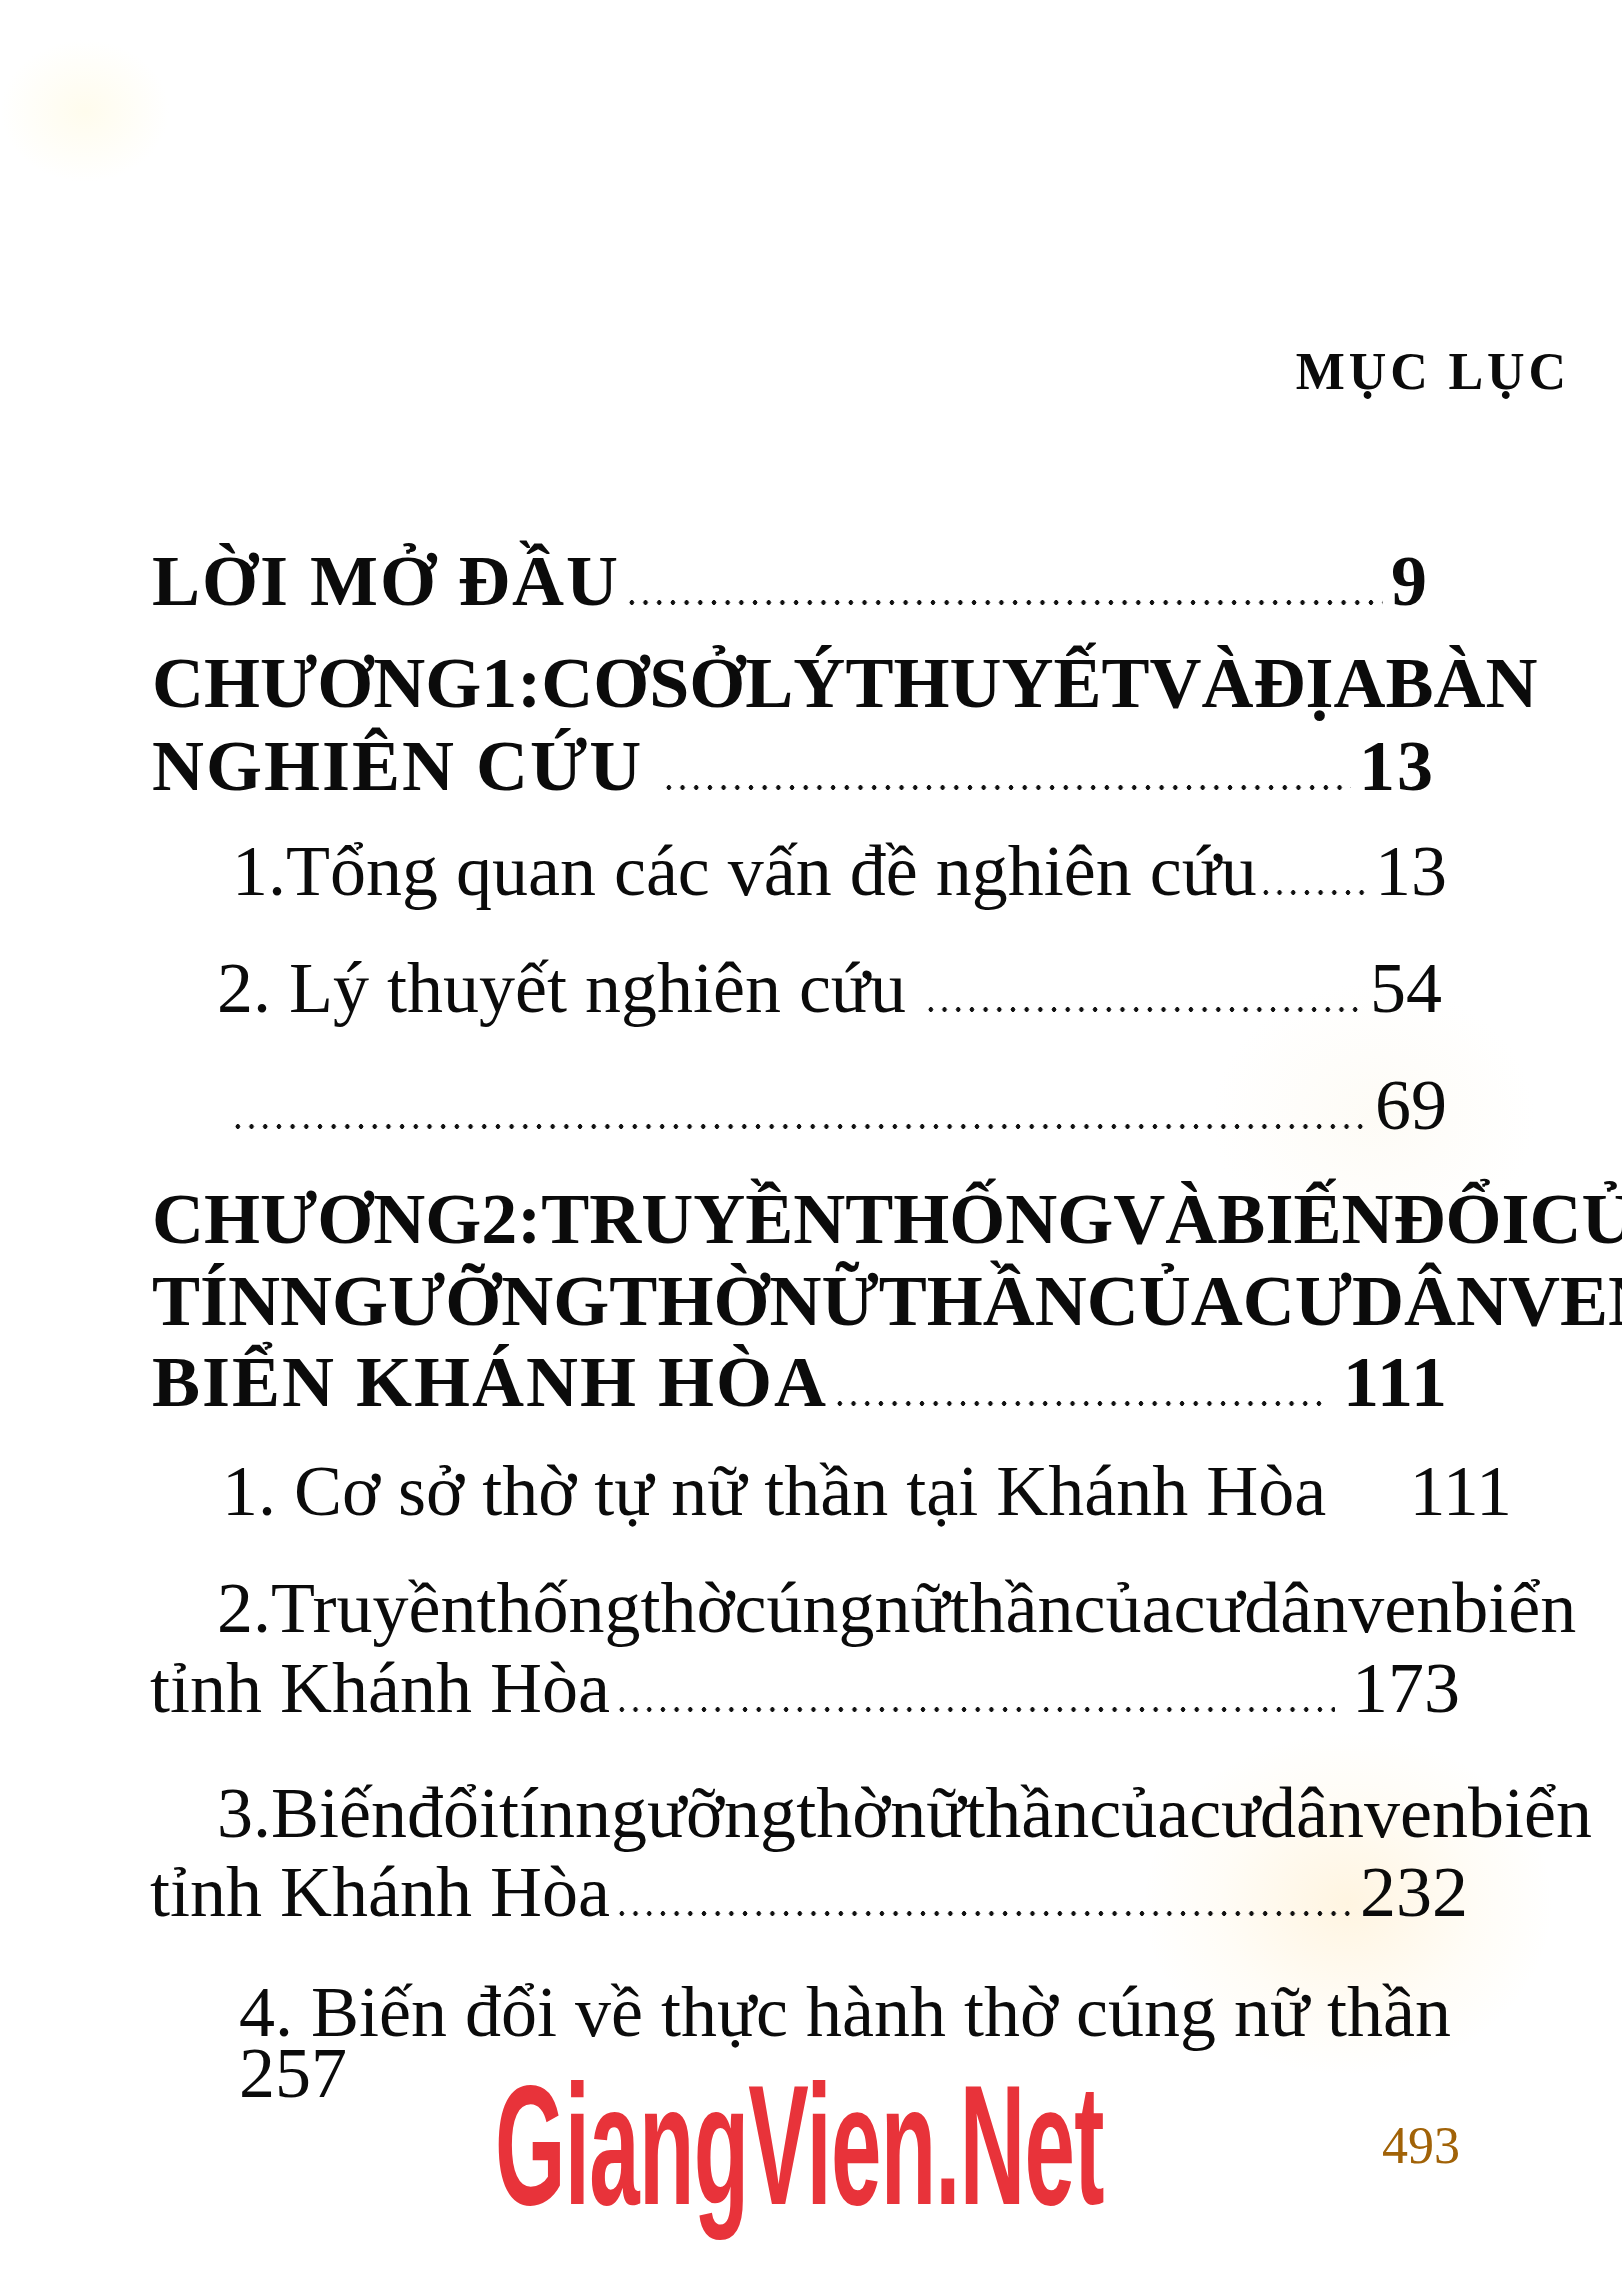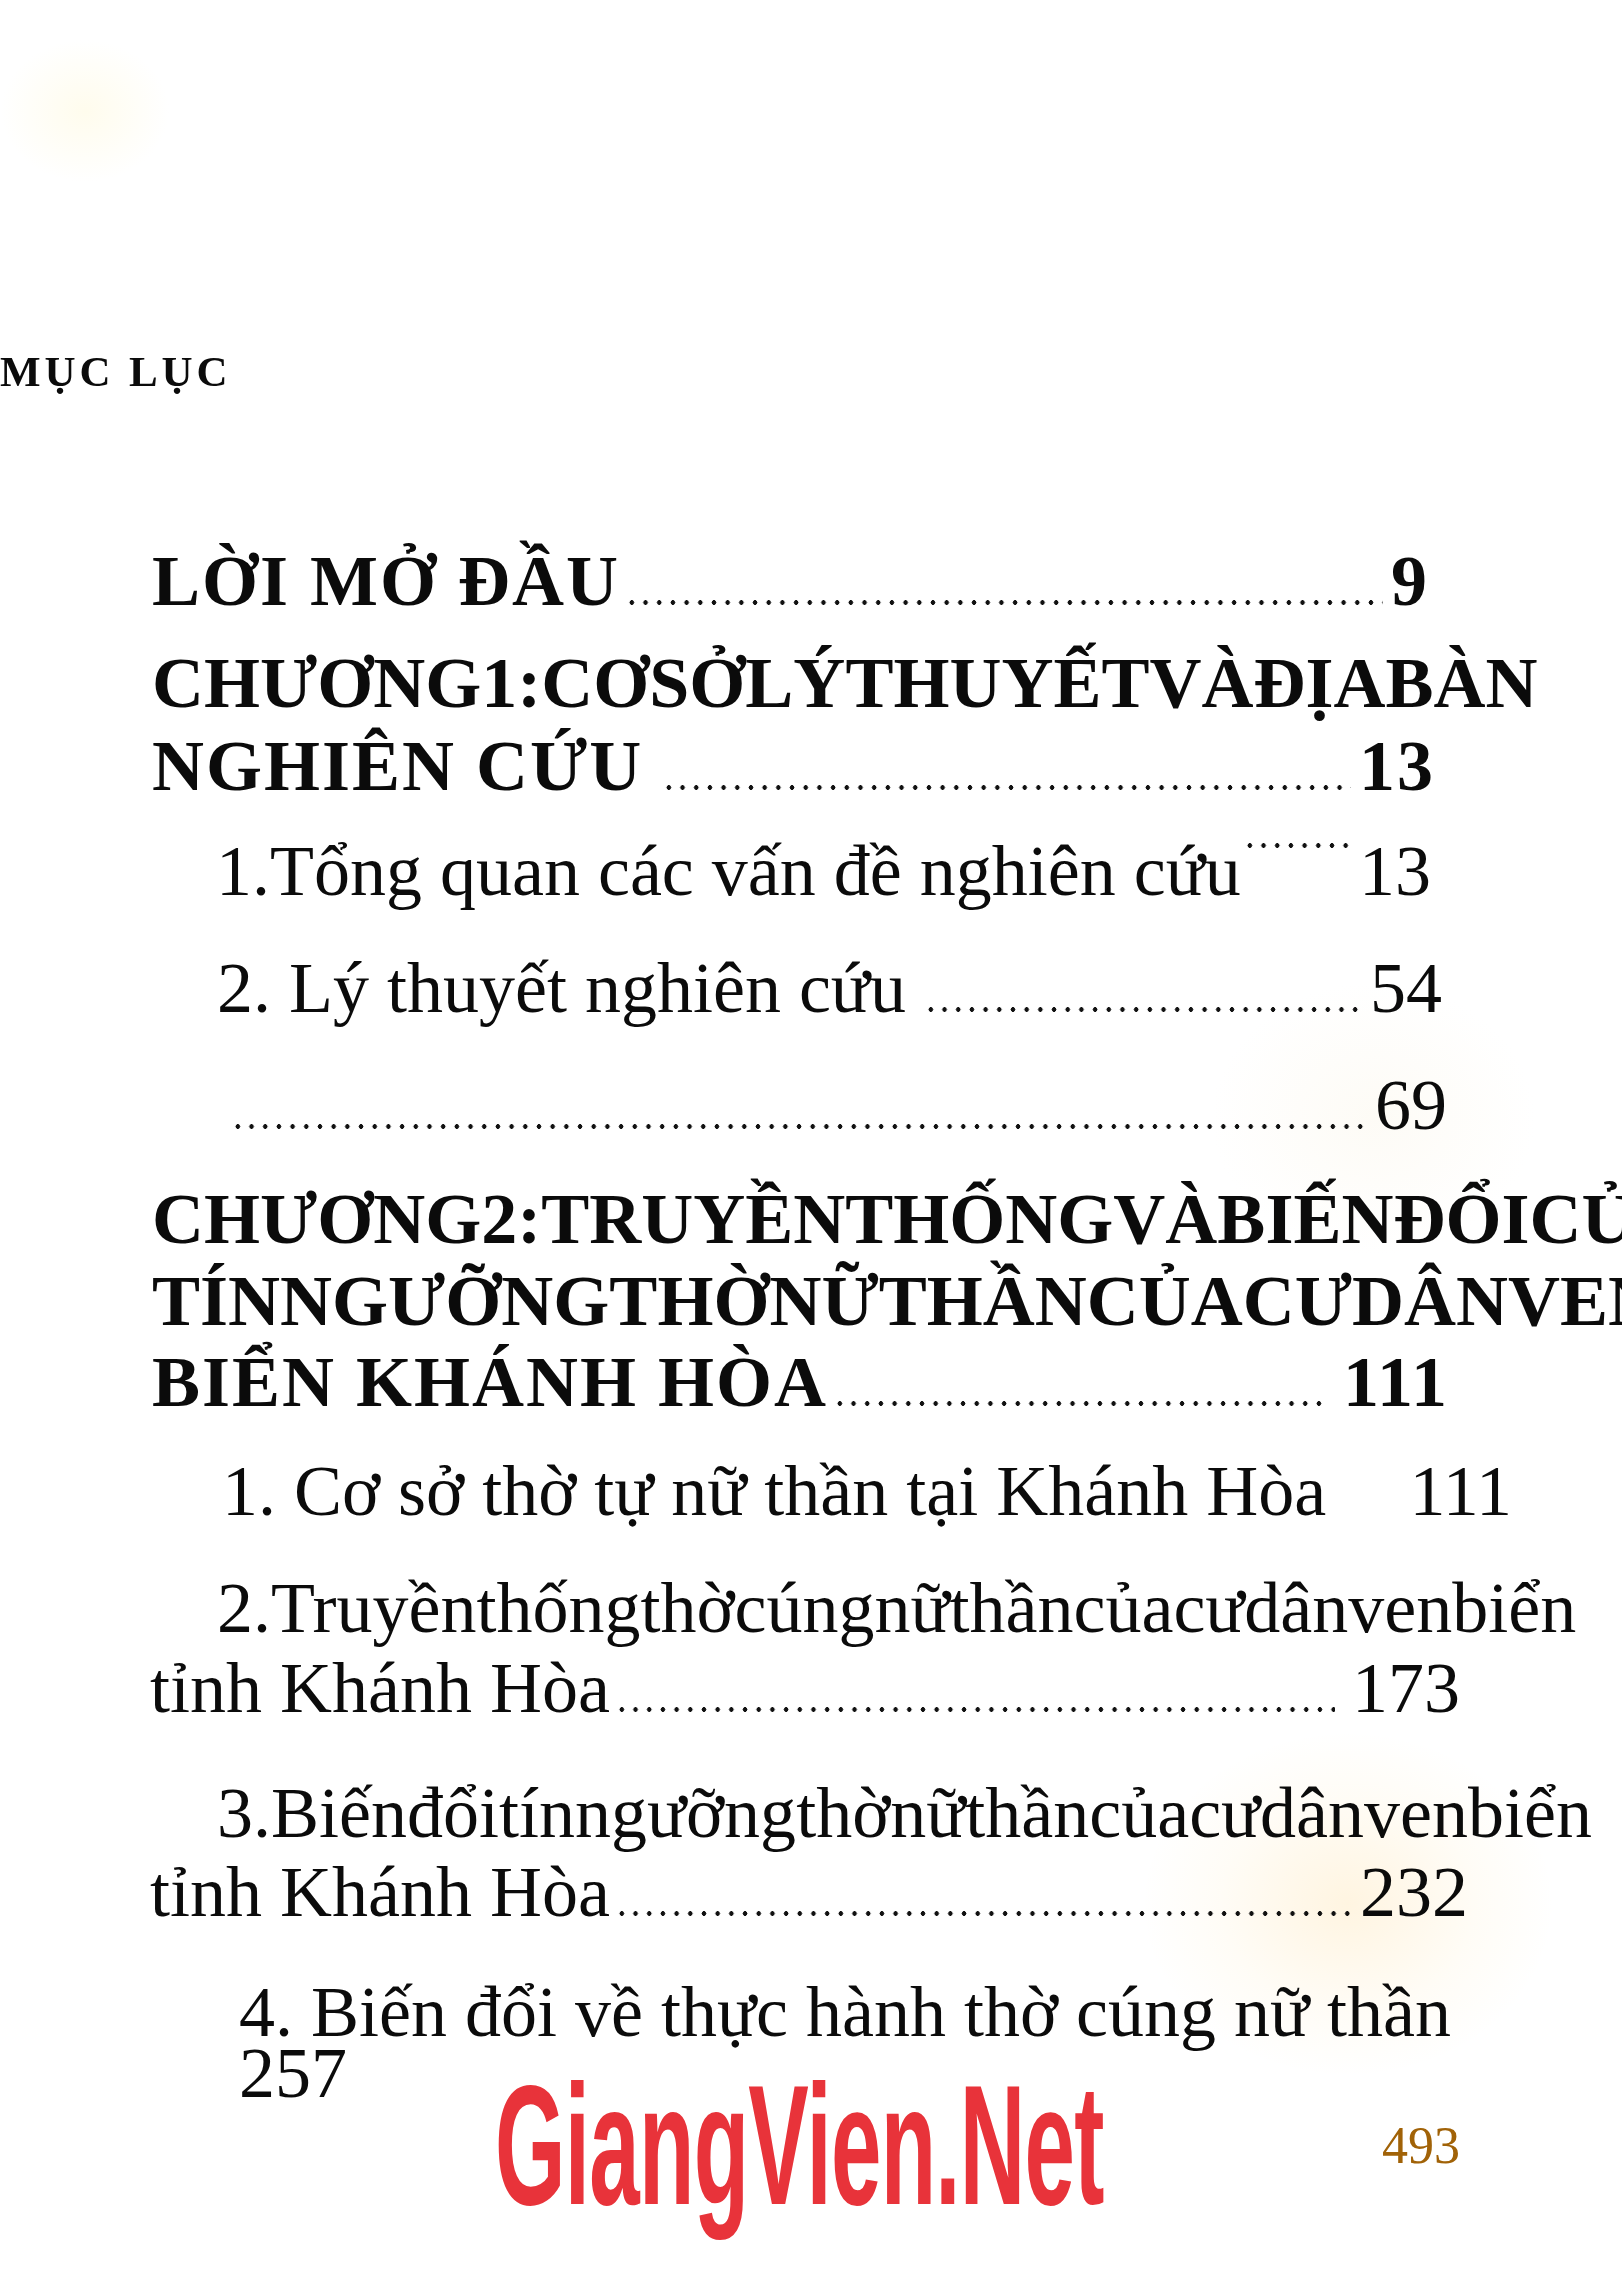--- a/index.html
+++ b/index.html
@@ -31,22 +31,22 @@
   .stain-c {
     left: 1210px; top: 981px; width: 327px; height: 275px;
     background: radial-gradient(ellipse at center, rgba(252,248,238,0.55) 0%, rgba(255,255,255,0) 70%);
   }
 
   .title {
     position: absolute;
     left: 0;
     width: 1570px;
     top: 345px;
-    text-align: left;
-    font-size: 43px;
+    text-align: right;
+    font-size: 52px;
     line-height: 54px;
     font-weight: bold;
     letter-spacing: 3.9px;
     white-space: nowrap;
   }
 
   .line {
     position: absolute;
     display: flex;
     align-items: baseline;
@@ -129,21 +129,21 @@
   <span class="word">ĐỊA</span>
   <span class="word">BÀN</span>
 </div>
 
 <div class="line bold caps" style="left:136px; width:1283px; top:738px;">
   <span>NGHIÊN CỨU</span>
   <span class="leader" style="margin-left:18.3px;"></span>
   <span class="pg">13</span>
 </div>
 
-<div class="line regular" style="left:200px; width:1215px; top:843px;align-items:flex-end;">
+<div class="line regular" style="left:216px; width:1215px; top:843px;">
   <span>1.Tổng quan các vấn đề nghiên cứu</span>
   <span class="leader" style="margin-left:2.6px;"></span>
   <span class="pg">13</span>
 </div>
 
 <div class="line regular" style="left:201px; width:1225px; top:960px;">
   <span>2. Lý thuyết nghiên cứu</span>
   <span class="leader" style="margin-left:18.3px;"></span>
   <span class="pg">54</span>
 </div>

